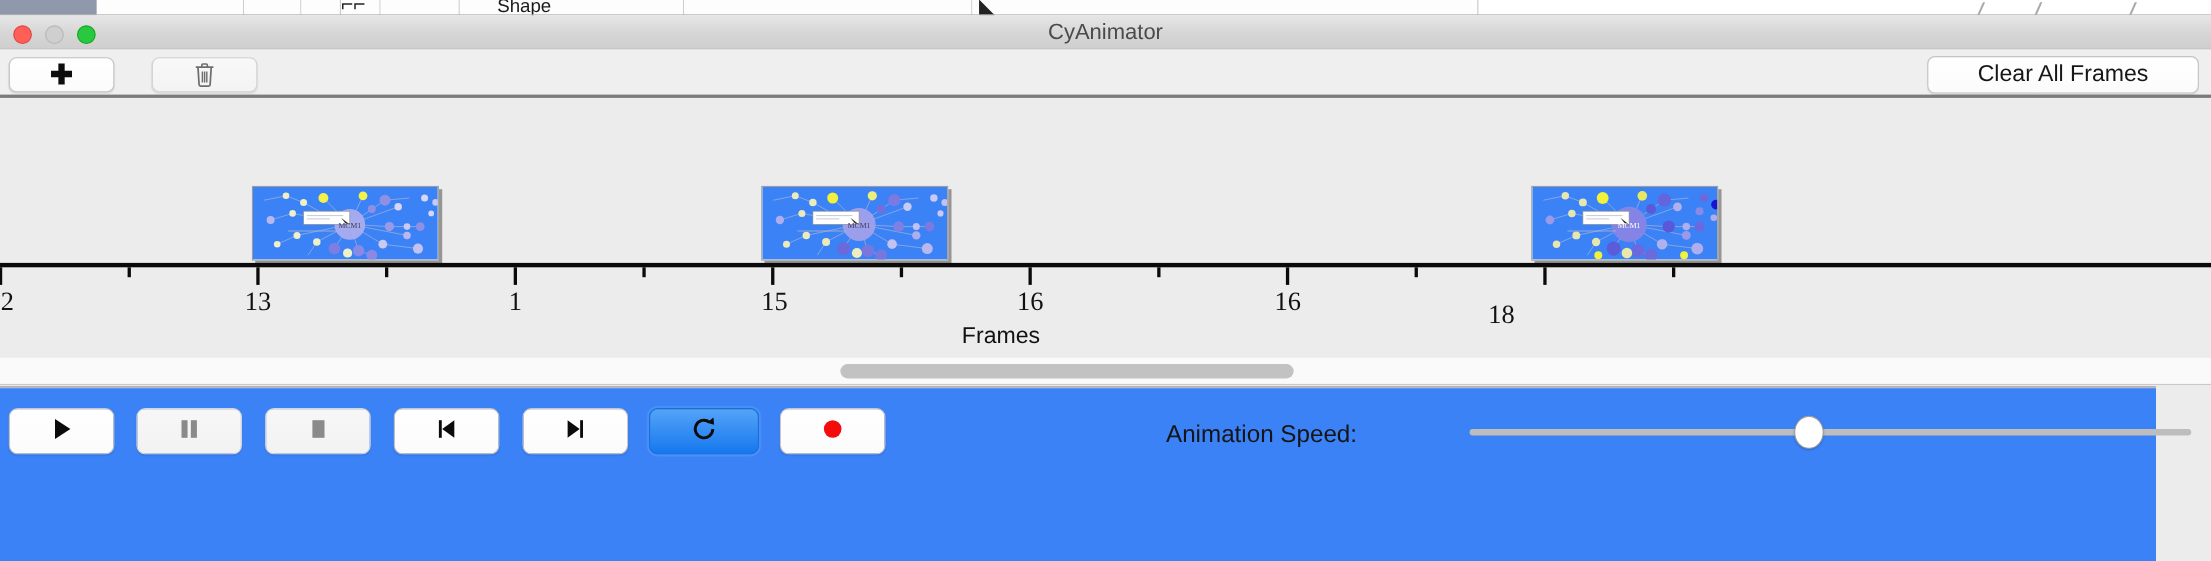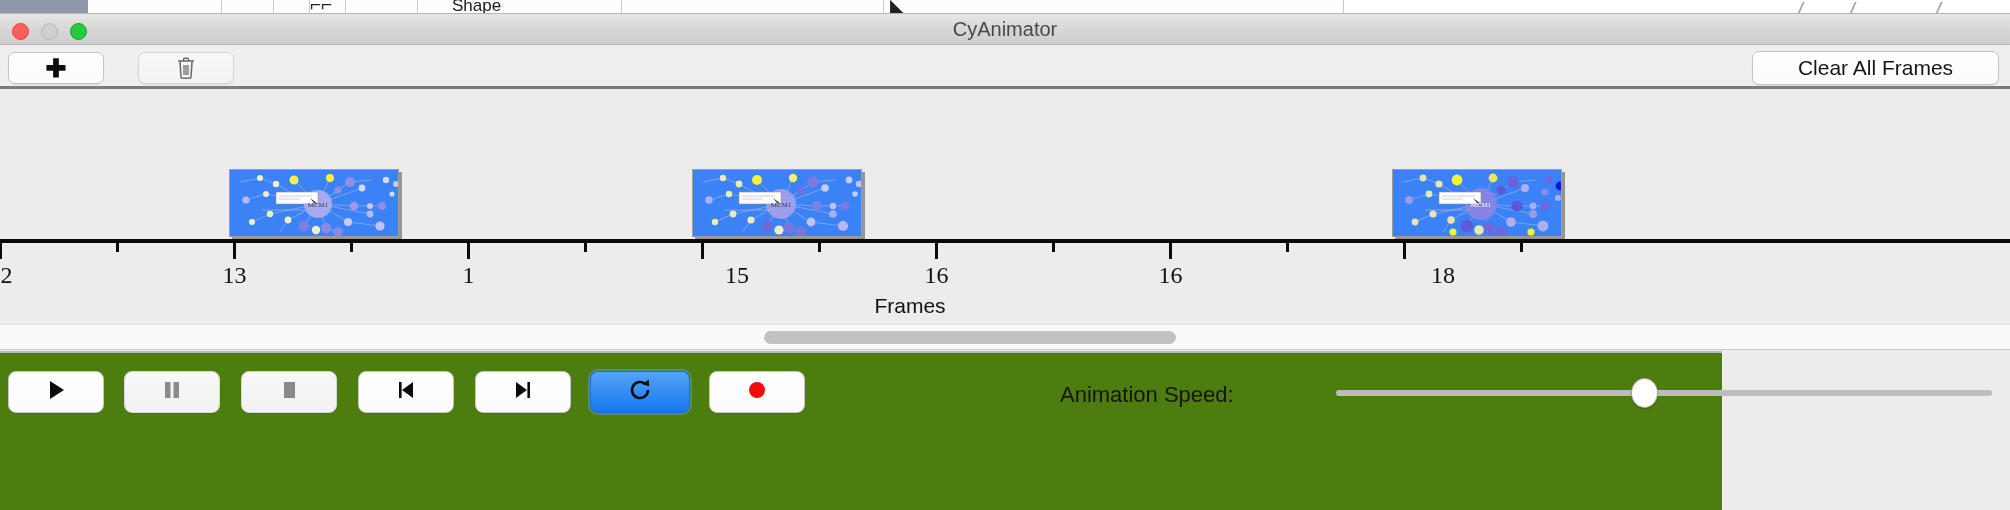--- a/index.html
+++ b/index.html
@@ -133,22 +133,22 @@
     position: absolute; left: 0; top: 324px; width: 2010px; height: 26px;
     background: #fafafa; border-top: 1px solid #e3e3e3; border-bottom: 1px solid #c9c9c9;
   }
   .hscroll-thumb {
     position: absolute; top: 6px; height: 13px; border-radius: 7px;
     background: #c2c2c2;
   }
 
   
   .controls {
-    position: absolute; left: 0; top: 351px; width: 1722px; height: 159px;
-    background: #4d7c0f;
+    position: absolute; left: 0; top: 351px; width: 1960px; height: 159px;
+    background: #3b82f6;
     border-top: 2px solid #b9b9b9;
   }
   .cbtn {
     position: absolute; top: 18px; height: 42px;
     border-radius: 8px; border: 1px solid #c6c6c6;
     background: linear-gradient(to bottom, #ffffff 0%, #fbfbfb 100%);
     box-shadow: 0 1px 1px rgba(0,0,0,.07);
     display: flex; align-items: center; justify-content: center;
     cursor: default; user-select: none;
   }
@@ -385,27 +385,27 @@
       <div class="tick minor" style="left: 1052.1px;"></div>
       <div class="tick minor" style="left: 1286.1px;"></div>
       <div class="tick minor" style="left: 1520.1px;"></div>
       <div class="tick major" style="left: -0.9px;"></div>
       <div class="tick-label" style="left: 0.6px;">12</div>
       <div class="tick major" style="left: 233.1px;"></div>
       <div class="tick-label" style="left: 234.6px;">13</div>
       <div class="tick major" style="left: 467.1px;"></div>
       <div class="tick-label" style="left: 468.6px;">1</div>
       <div class="tick major" style="left: 701.1px;"></div>
-      <div class="tick-label" style="left: 737px; text-align: center;">15</div>
+      <div class="tick-label" style="left: 704px; text-align: center;">15</div>
       <div class="tick major" style="left: 935.1px;"></div>
       <div class="tick-label" style="left: 936.6px;">16</div>
       <div class="tick major" style="left: 1169.1px;"></div>
       <div class="tick-label" style="left: 1170.6px;">16</div>
       <div class="tick major" style="left: 1403.1px;"></div>
-      <div class="tick-label" style="left: 1443px;">18</div>
+      <div class="tick-label" style="left: 1365px; margin-top: 12px;">18</div>
     </div>
   <div class="axis-title">Frames</div>
 
   <div class="hscroll-wrap">
     <div class="hscroll-thumb" id="hscroll-thumb" style="left: 38%; width: 20.5%;"></div>
   </div>
 
   <div class="controls">
 
     <div class="cbtn" style="left:8px; width:96px;">

